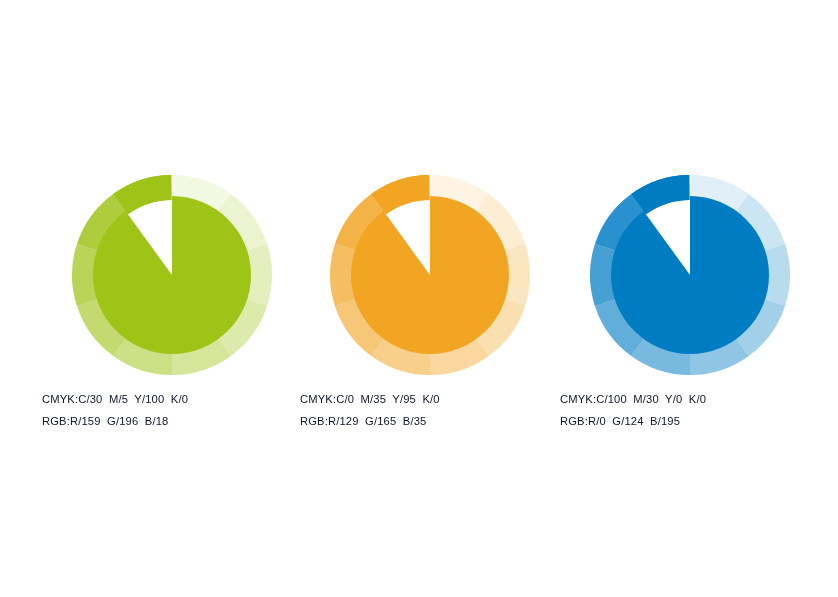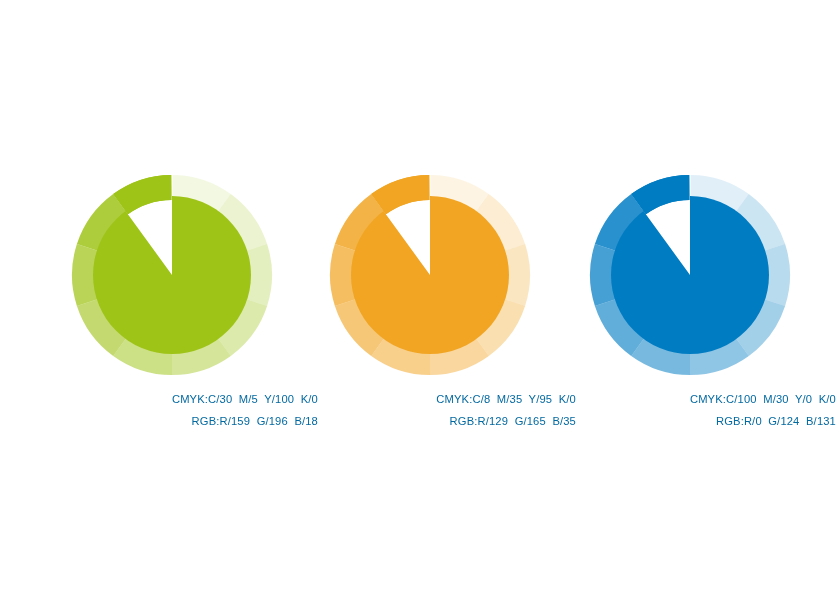--- a/index.html
+++ b/index.html
@@ -35,24 +35,24 @@
   }
   .swatch-figure svg {
     display: block;
     width: 206px;
     height: 206px;
     overflow: visible;
   }
   .swatch-caption {
     position: absolute;
     top: 388px;
-    left: 16px;
+    left: 0;
     width: 260px;
-    text-align: right;
-    color: #0369a1;
+    text-align: left;
+    color: #0f172a;
   }
   .caption-line {
     display: block;
     font-size: 11.2px;
     line-height: 22px;
     letter-spacing: 0.15px;
     white-space: pre;
   }
   .caption-line.line-cmyk { padding-left: 0px; }
   .caption-line.line-rgb  { padding-left: 0px; }
@@ -104,21 +104,21 @@
           <defs>
             <clipPath id="disc-clip-1">
               <path d="M -103 -103 L 103 -103 L 103 103 L -103 103 Z M 0 0 L -49.96174644486021 -68.76644452187054 A 85 85 0 0 1 5.204748896376251e-15 -85 Z" clip-rule="evenodd"></path>
             </clipPath>
           </defs>
           <circle cx="0" cy="0" r="79" fill="#F1A523" clip-path="url(#disc-clip-1)"></circle>
           <path d="M -58.77852522924732 -80.90169943749473 A 100 100 0 0 1 -0.7679373227783287 -99.99705131786779 L -0.5759529920837466 -74.99778848840084 A 75 75 0 0 0 -44.08389392193549 -60.67627457812105 Z" fill="#F1A523"></path>
         </svg>
       </div>
       <div class="swatch-caption">
-        <span class="caption-line line-cmyk">CMYK:C/8  M/35  Y/95  K/0</span>
+        <span class="caption-line line-cmyk">CMYK:C/0  M/35  Y/95  K/0</span>
         <span class="caption-line line-rgb">RGB:R/129  G/165  B/35</span>
       </div>
     </div>
     <div class="swatch" style="left: 560px;">
       <div class="swatch-figure">
         <svg viewBox="-103 -103 206 206">
           <path d="M 0.7679373227782721 -99.99705131786779 A 100 100 0 0 1 58.778525229247315 -80.90169943749474 L 44.083893921935484 -60.67627457812106 A 75 75 0 0 0 0.5759529920837041 -74.99778848840084 Z" fill="#007CC3" fill-opacity="0.12"></path>
           <path d="M 58.778525229247315 -80.90169943749474 A 100 100 0 0 1 95.10565162951535 -30.901699437494738 L 71.32923872213651 -23.176274578121056 A 75 75 0 0 0 44.083893921935484 -60.67627457812106 Z" fill="#007CC3" fill-opacity="0.2"></path>
           <path d="M 95.10565162951535 -30.901699437494738 A 100 100 0 0 1 95.10565162951535 30.901699437494738 L 71.32923872213651 23.176274578121056 A 75 75 0 0 0 71.32923872213651 -23.176274578121056 Z" fill="#007CC3" fill-opacity="0.28"></path>
           <path d="M 95.10565162951535 30.901699437494738 A 100 100 0 0 1 58.778525229247315 80.90169943749474 L 44.083893921935484 60.67627457812106 A 75 75 0 0 0 71.32923872213651 23.176274578121056 Z" fill="#007CC3" fill-opacity="0.36"></path>
@@ -132,16 +132,16 @@
             <clipPath id="disc-clip-2">
               <path d="M -103 -103 L 103 -103 L 103 103 L -103 103 Z M 0 0 L -49.96174644486021 -68.76644452187054 A 85 85 0 0 1 5.204748896376251e-15 -85 Z" clip-rule="evenodd"></path>
             </clipPath>
           </defs>
           <circle cx="0" cy="0" r="79" fill="#007CC3" clip-path="url(#disc-clip-2)"></circle>
           <path d="M -58.77852522924732 -80.90169943749473 A 100 100 0 0 1 -0.7679373227783287 -99.99705131786779 L -0.5759529920837466 -74.99778848840084 A 75 75 0 0 0 -44.08389392193549 -60.67627457812105 Z" fill="#007CC3"></path>
         </svg>
       </div>
       <div class="swatch-caption">
         <span class="caption-line line-cmyk">CMYK:C/100  M/30  Y/0  K/0</span>
-        <span class="caption-line line-rgb">RGB:R/0  G/124  B/131</span>
+        <span class="caption-line line-rgb">RGB:R/0  G/124  B/195</span>
       </div>
     </div>
   </div>
 
 </body></html>

